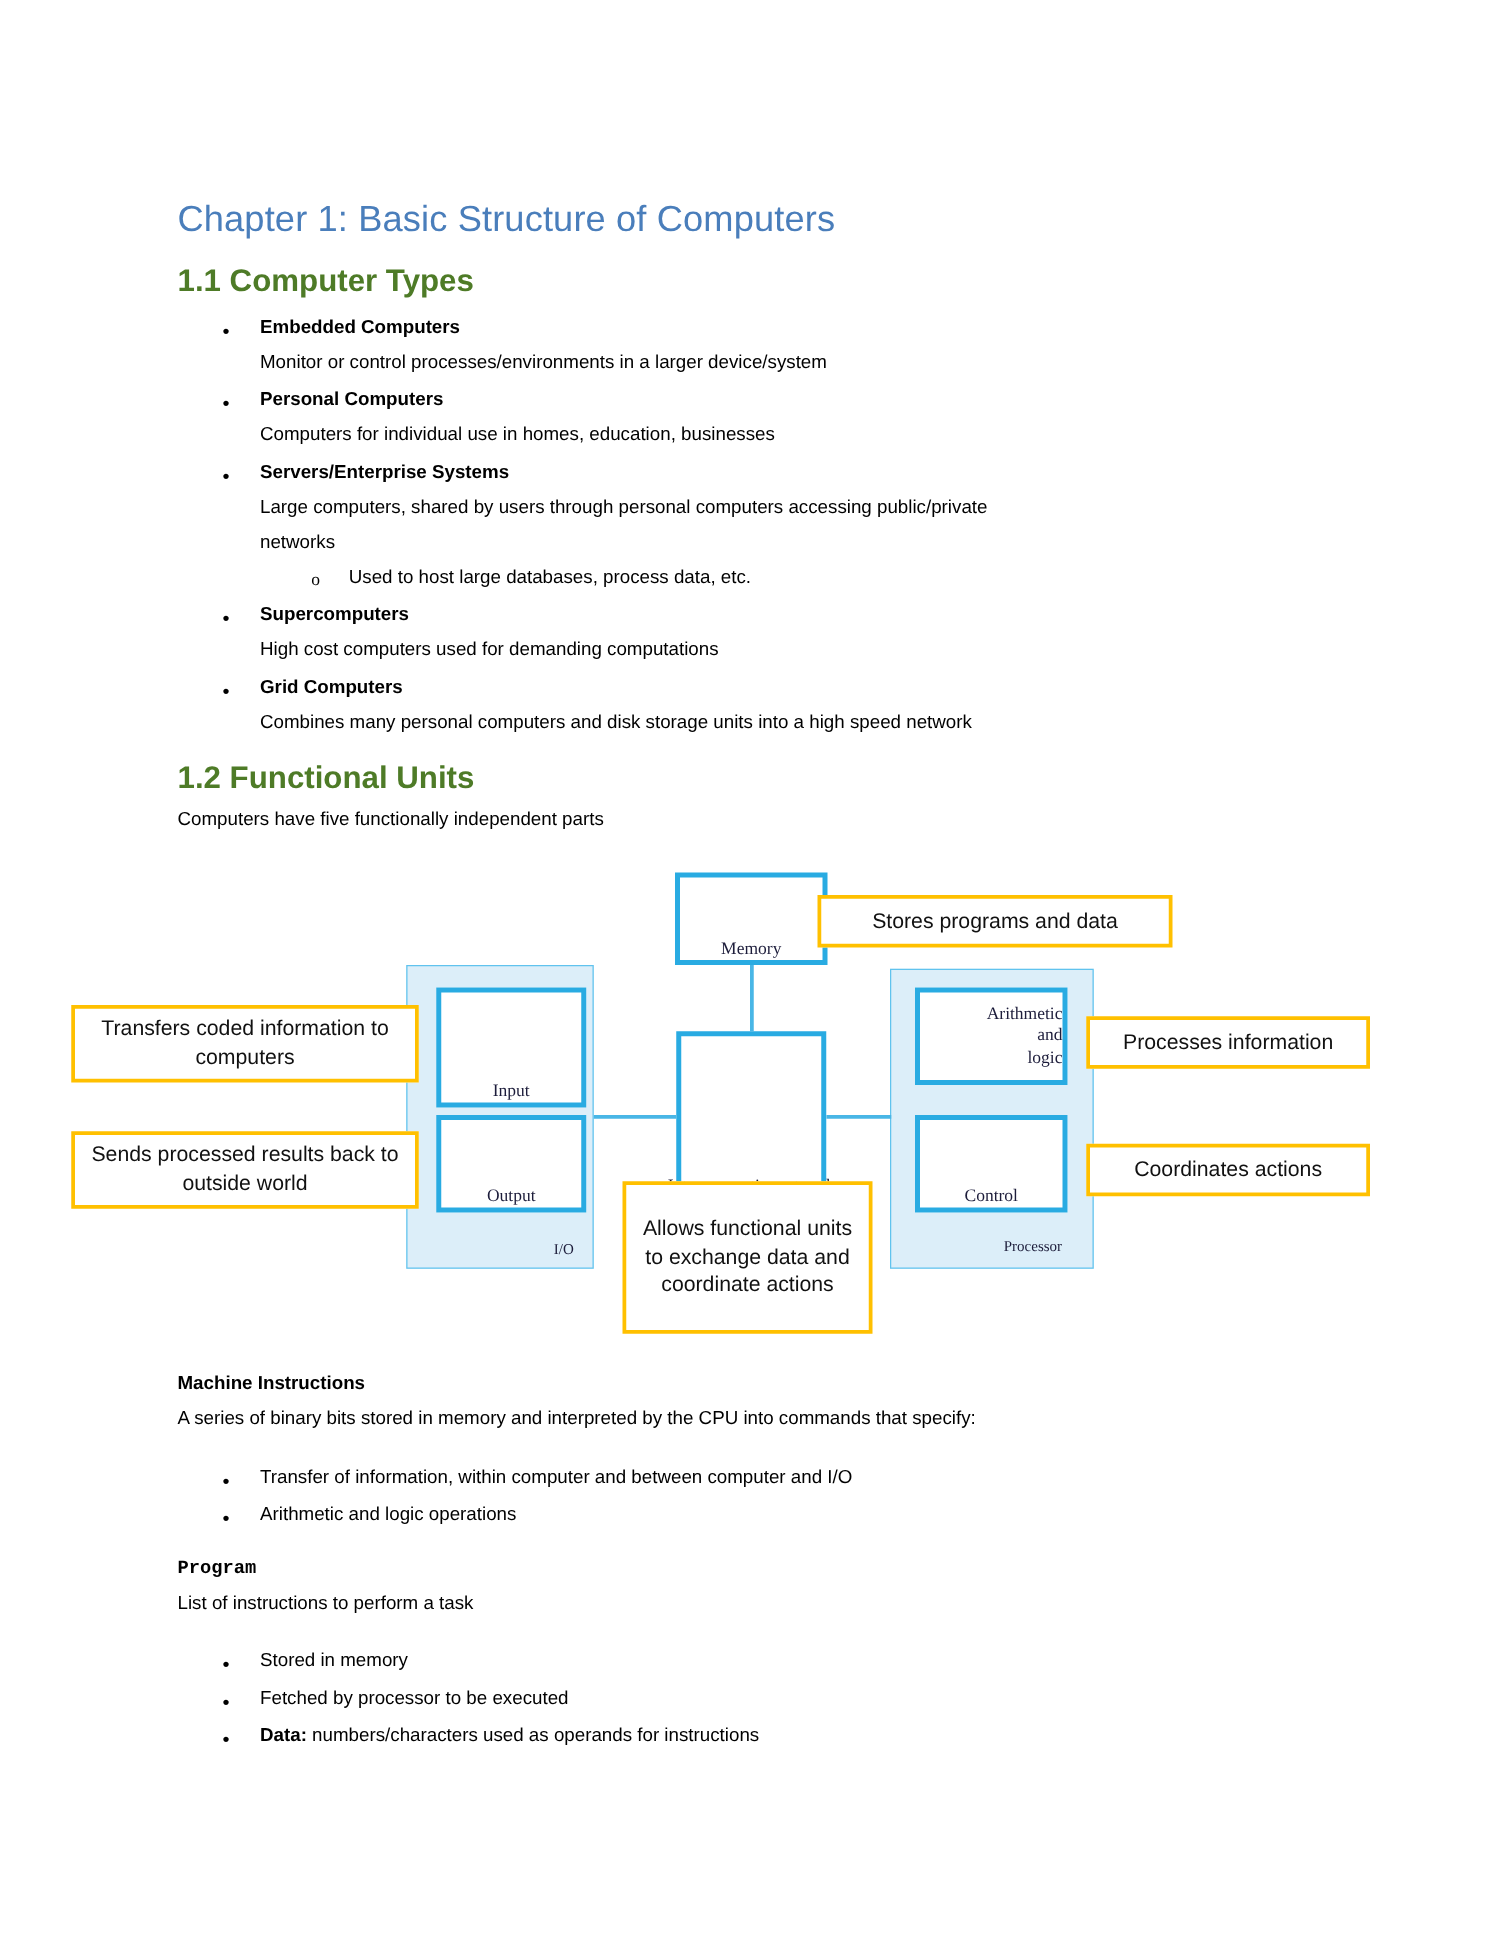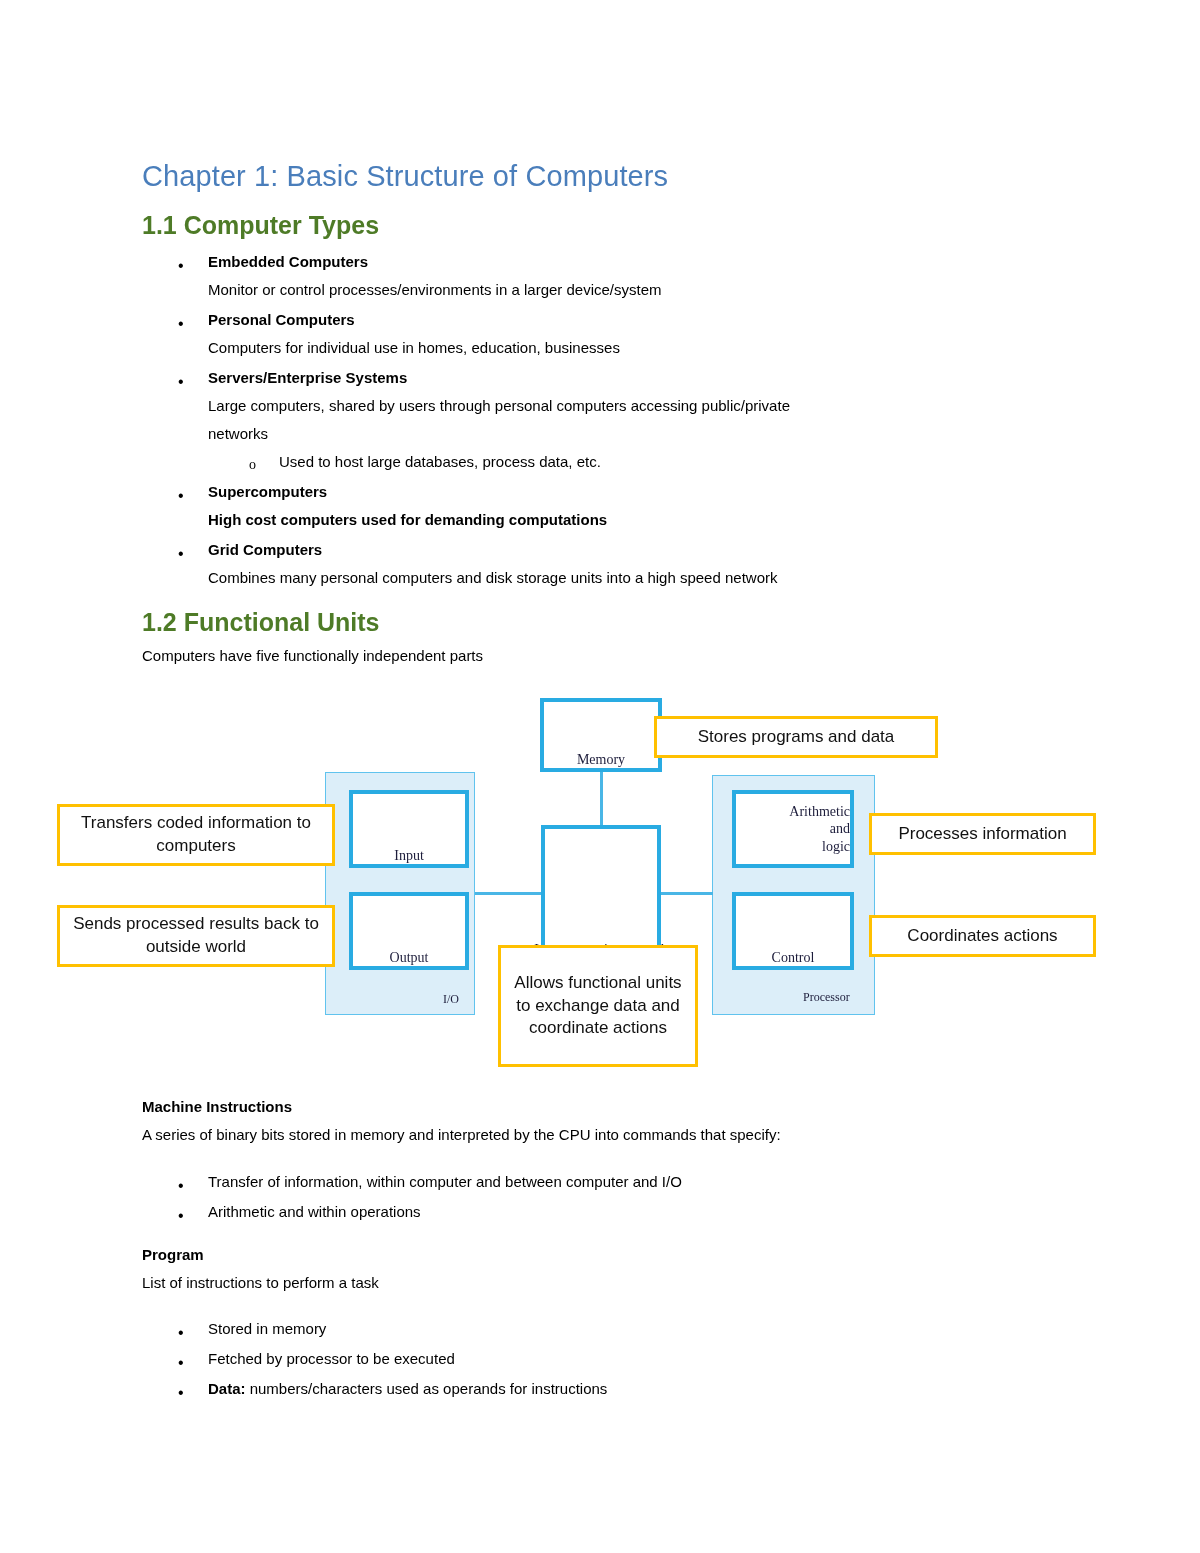--- a/index.html
+++ b/index.html
@@ -147,21 +147,21 @@
 
   <div class="bullet-dot" style="left:178px; top:374px;">•</div>
   <div class="body-line bold" style="left:208px; top:369px;">Servers/Enterprise Systems</div>
   <div class="body-line" style="left:208px; top:397px;">Large computers, shared by users through personal computers accessing public/private</div>
   <div class="body-line" style="left:208px; top:425px;">networks</div>
   <div class="sub-bullet-ring" style="left:249px; top:458px;">o</div>
   <div class="body-line" style="left:279px; top:453px;">Used to host large databases, process data, etc.</div>
 
   <div class="bullet-dot" style="left:178px; top:488px;">•</div>
   <div class="body-line bold" style="left:208px; top:483px;">Supercomputers</div>
-  <div class="body-line" style="left:208px; top:511px;font-weight:bold;">High cost computers used for demanding computations</div>
+  <div class="body-line" style="left:208px; top:511px;">High cost computers used for demanding computations</div>
 
   <div class="bullet-dot" style="left:178px; top:546px;">•</div>
   <div class="body-line bold" style="left:208px; top:541px;">Grid Computers</div>
   <div class="body-line" style="left:208px; top:569px;">Combines many personal computers and disk storage units into a high speed network</div>
 
   <div class="h2" id="h2-functional-units">1.2 Functional Units</div>
   <div class="body-line" style="left:142px; top:647px;">Computers have five functionally independent parts</div>
 
   <div id="diagram">
 
@@ -169,21 +169,21 @@
     <div class="shade-box" style="left:712px; top:95px; width:163px; height:240px;"></div>
 
     <div class="conn conv conn-v" style="left:600px; top:92px; height:55px;"></div>
     <div class="conn conn-h" style="left:475px; top:212px; width:66px;"></div>
     <div class="conn conn-h" style="left:661px; top:212px; width:52px;"></div>
 
     <div class="blue-box" style="left:540px; top:18px; width:122px; height:74px;">
       <span>Memory</span>
     </div>
 
-    <div class="blue-box" style="left:349px; top:110px; width:120px; height:78px;">
+    <div class="blue-box" style="left:349px; top:110px; width:120px; height:96px;">
       <span>Input</span>
     </div>
 
     <div class="blue-box" style="left:349px; top:212px; width:120px; height:78px;">
       <span>Output</span>
     </div>
 
     <div class="blue-box" style="left:541px; top:145px; width:120px; height:137px; flex-direction:row;">
       <span>Interconnection</span>
       <span>network</span>
@@ -228,23 +228,23 @@
 
   </div>
 
   <div class="body-line bold" style="left:142px; top:1098px;">Machine Instructions</div>
   <div class="body-line" style="left:142px; top:1126px;">A series of binary bits stored in memory and interpreted by the CPU into commands that specify:</div>
 
   <div class="bullet-dot" style="left:178px; top:1178px;">•</div>
   <div class="body-line" style="left:208px; top:1173px;">Transfer of information, within computer and between computer and I/O</div>
 
   <div class="bullet-dot" style="left:178px; top:1208px;">•</div>
-  <div class="body-line" style="left:208px; top:1203px;">Arithmetic and within operations</div>
-
-  <div class="body-line bold" style="left:142px; top:1246px;">Program</div>
+  <div class="body-line" style="left:208px; top:1203px;">Arithmetic and logic operations</div>
+
+  <div class="body-line bold" style="left:142px; top:1246px;font-family:Liberation Mono, monospace;">Program</div>
   <div class="body-line" style="left:142px; top:1274px;">List of instructions to perform a task</div>
 
   <div class="bullet-dot" style="left:178px; top:1325px;">•</div>
   <div class="body-line" style="left:208px; top:1320px;">Stored in memory</div>
 
   <div class="bullet-dot" style="left:178px; top:1355px;">•</div>
   <div class="body-line" style="left:208px; top:1350px;">Fetched by processor to be executed</div>
 
   <div class="bullet-dot" style="left:178px; top:1385px;">•</div>
   <div class="body-line" style="left:208px; top:1380px;">

